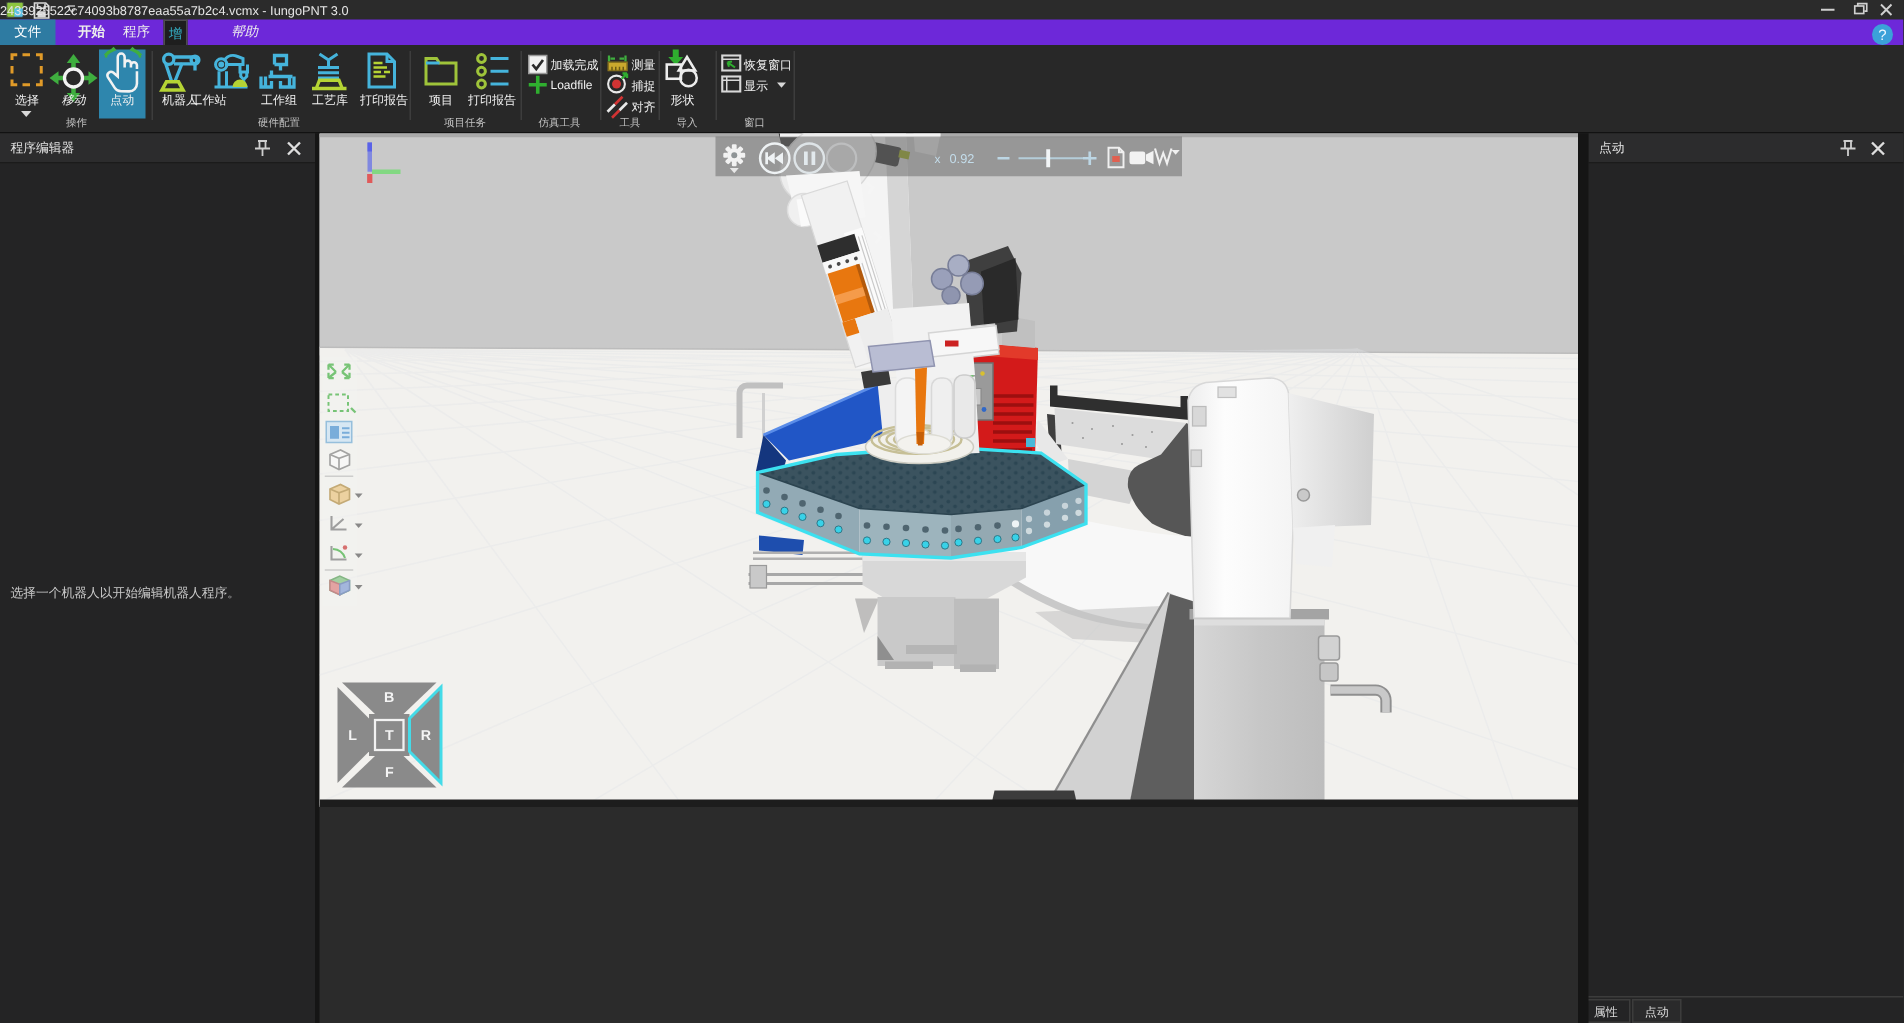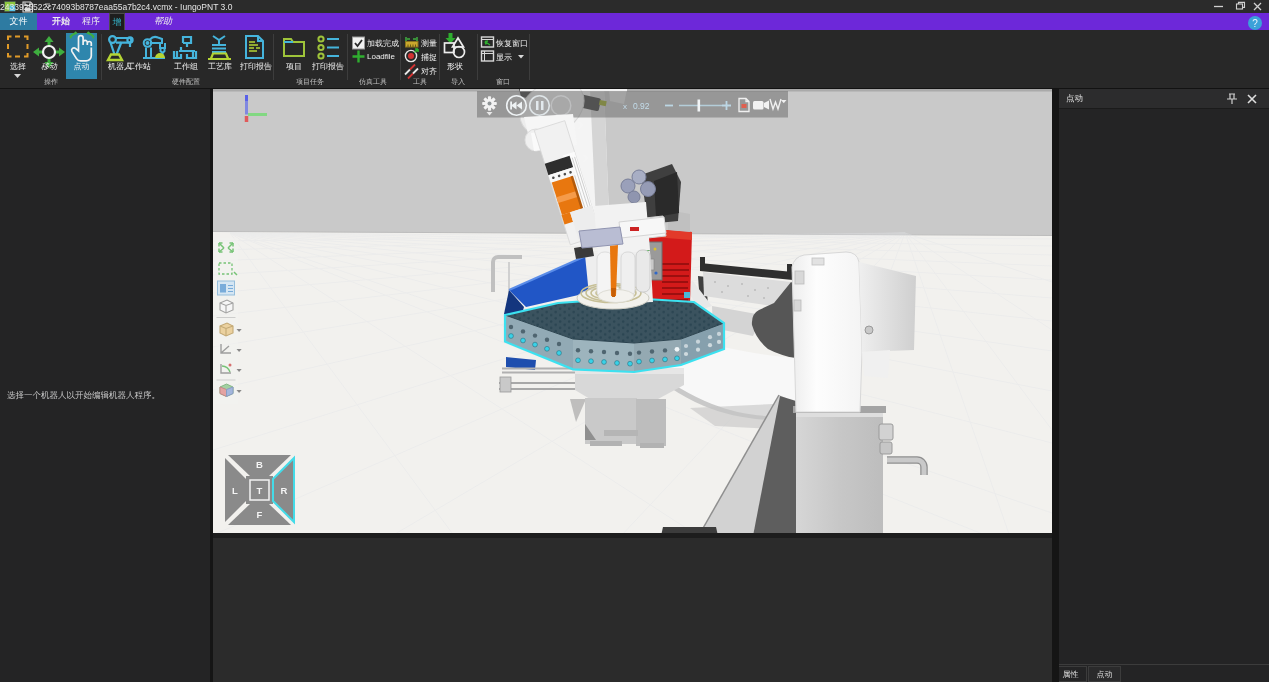--- a/index.html
+++ b/index.html
@@ -221,20 +221,29 @@
     <div class="rlabel" style="left:164px;width:44px;">硬件配置</div>
     <div class="rlabel" style="left:288px;width:44px;">项目任务</div>
     <div class="rlabel" style="left:351px;width:44px;">仿真工具</div>
     <div class="rlabel" style="left:404px;width:32px;">工具</div>
     <div class="rlabel" style="left:442px;width:32px;">导入</div>
     <div class="rlabel" style="left:487px;width:32px;">窗口</div>
 
   </div>
 
   <div class="panel" id="leftpanel">
+    <div class="phead">
+        <div class="ptitle">程序编辑器</div>
+      <svg class="picon" style="left:168px" width="14" height="14" viewBox="0 0 14 14">
+          <path d="M4 2 h6 M5 2 v5 h-3 M9 2 v5 h3 M2.6 7 h8.8 M7 7 v5" stroke="#cfcfcf" stroke-width="1.2" fill="none"></path>
+        </svg>
+      <svg class="picon" style="left:189px" width="14" height="14" viewBox="0 0 14 14">
+          <path d="M3 3 l8 8 M11 3 l-8 8" stroke="#dedede" stroke-width="1.6"></path>
+        </svg>
+    </div>
     <div id="leftmsg">选择一个机器人以开始编辑机器人程序。</div>
   </div>
 
   <div class="panel" id="rightpanel">
     <div class="phead">
         <div class="ptitle">点动</div>
       <svg class="picon" style="left:166px" width="14" height="14" viewBox="0 0 14 14">
           <path d="M4 2 h6 M5 2 v5 h-3 M9 2 v5 h3 M2.6 7 h8.8 M7 7 v5" stroke="#cfcfcf" stroke-width="1.2" fill="none"></path>
         </svg>
       <svg class="picon" style="left:186px" width="14" height="14" viewBox="0 0 14 14">

